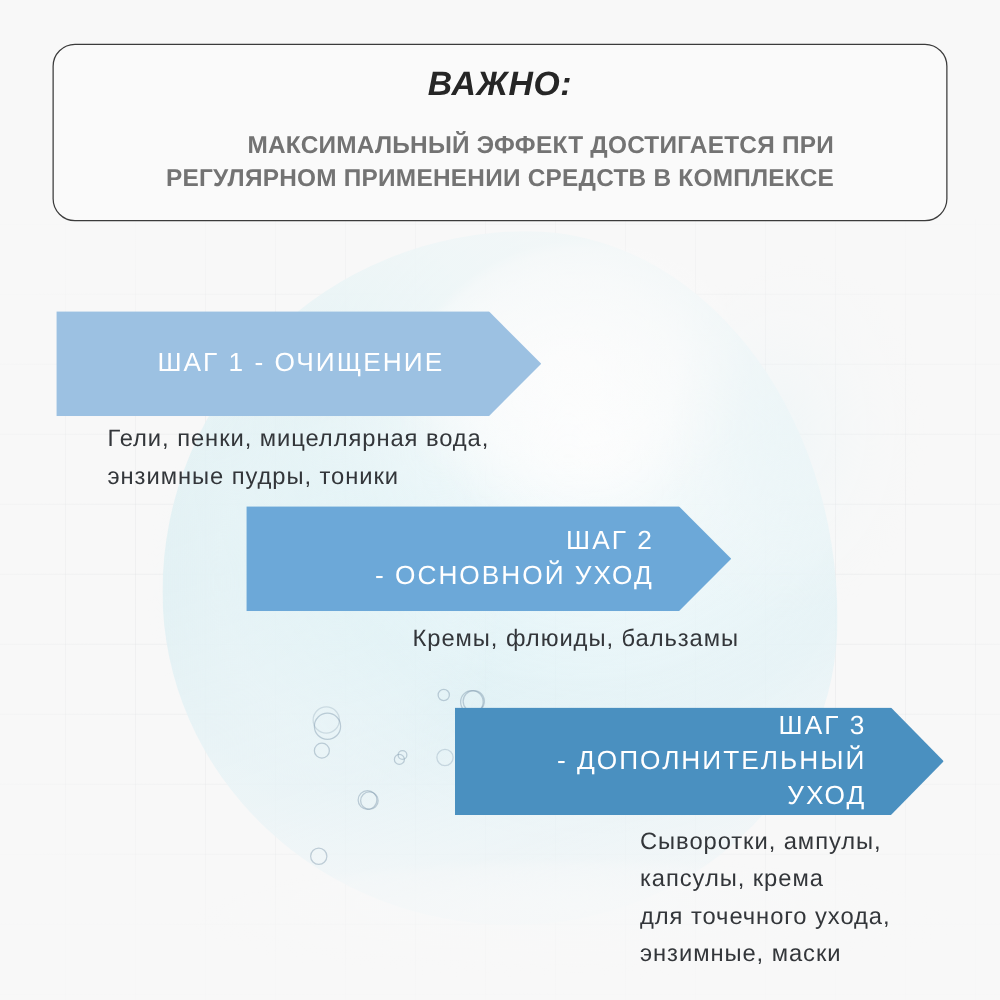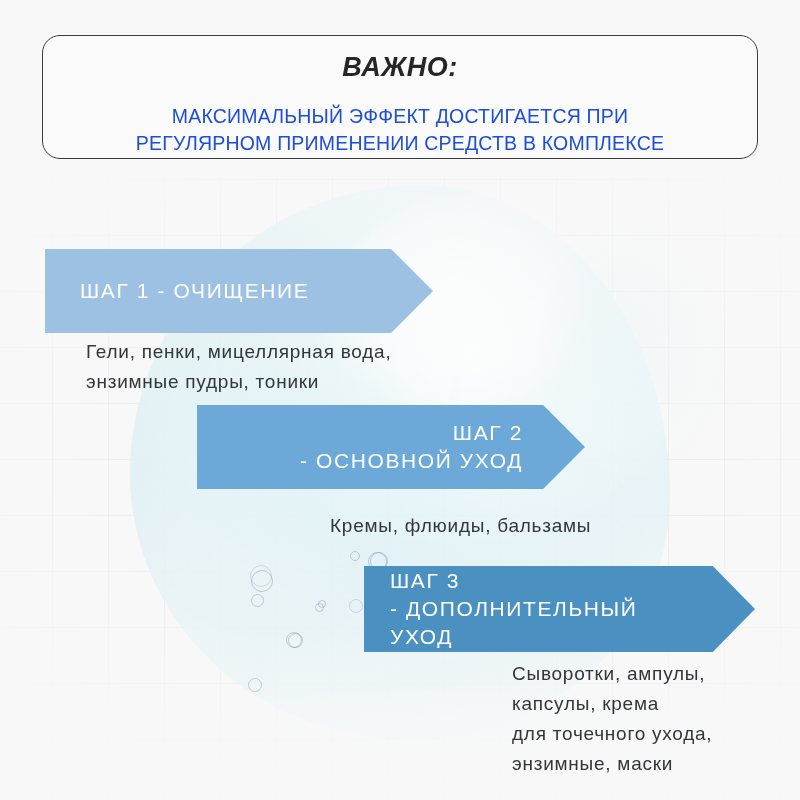--- a/index.html
+++ b/index.html
@@ -94,21 +94,21 @@
     border: 1px solid rgba(118,146,168,0.42);
     background: transparent;
   }
 
   
   #header-box {
     position: absolute;
     left: 42px;
     top: 35px;
     width: 716px;
-    height: 124px;
+    height: 142px;
     box-sizing: border-box;
     border: 1.6px solid #3b3b3b;
     border-radius: 18px;
     background: #fafafa;
     display: flex;
     flex-direction: column;
     align-items: center;
     justify-content: flex-start;
     padding-top: 17px;
   }
@@ -116,43 +116,44 @@
     font-size: 27px;
     font-style: italic;
     font-weight: 700;
     color: #262626;
     letter-spacing: 0.5px;
     line-height: 1.1;
   }
   #header-subtitle {
     margin-top: 20px;
     font-size: 19.5px;
-    font-weight: 400;
-    color: #1d4ed8;
-    text-align: center;
+    font-weight: 700;
+    color: #737373;
+    text-align: right;
     line-height: 1.42;
     letter-spacing: 0.2px;
     white-space: pre-line;
   }
 
   
   .step-arrow {
     position: absolute;
     display: flex;
     align-items: center;
     box-sizing: border-box;
     color: #ffffff;
   }
   .step-label {
     width: 100%;
     font-size: 21px;
     font-weight: 400;
     letter-spacing: 1.6px;
     line-height: 1.32;
     white-space: pre-line;
+    margin-left: 46px;
   }
 
   #step-arrow-1 {
     left: 45px;
     top: 249px;
     width: 388px;
     height: 84px;
     background: #9cc1e2;
     clip-path: polygon(0 0, 89.2% 0, 100% 50%, 89.2% 100%, 0 100%);
     padding-left: 35px;
@@ -176,33 +177,33 @@
   #step-arrow-3 {
     left: 364px;
     top: 566px;
     width: 391px;
     height: 86px;
     background: #4a90c0;
     clip-path: polygon(0 0, 89.2% 0, 100% 50%, 89.2% 100%, 0 100%);
     padding-left: 26px;
     padding-right: 62px;
   }
-  #step-arrow-3 .step-label { text-align: left; }
+  #step-arrow-3 .step-label { text-align: right; }
 
   
   .step-caption {
     position: absolute;
     font-size: 19px;
     color: #33363a;
     line-height: 1.58;
     letter-spacing: 0.75px;
     white-space: pre-line;
   }
   #step-caption-1 { left: 86px;  top: 337px; }
-  #step-caption-2 { left: 330px; top: 497px; margin-top: 14px; }
+  #step-caption-2 { left: 330px; top: 497px; }
   #step-caption-3 { left: 512px; top: 659px; }
 </style>
 </head>
 <body>
 
 <div id="stage">
 
   <div class="bg-layer">
     <div id="grid-pattern"></div>
     <div id="blob-main"></div>

